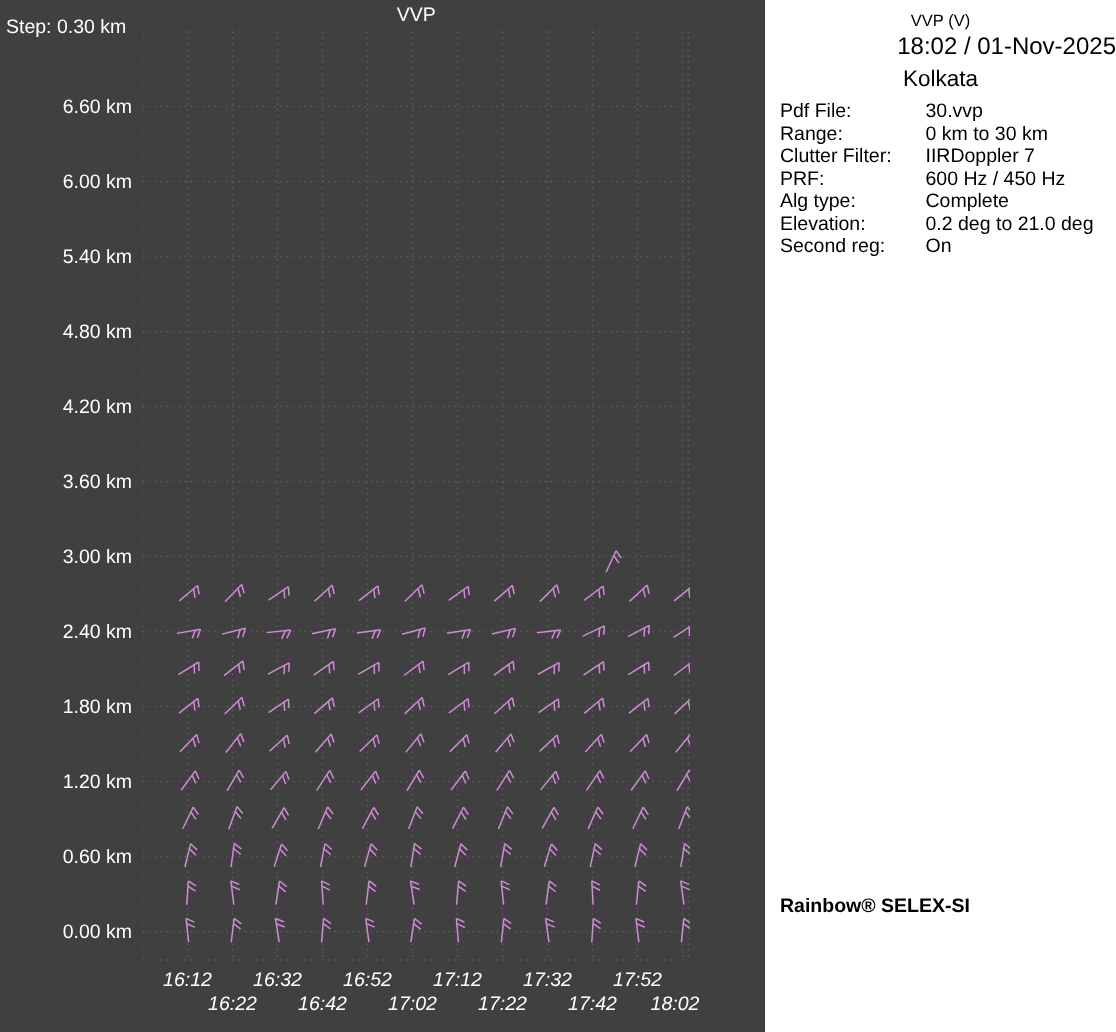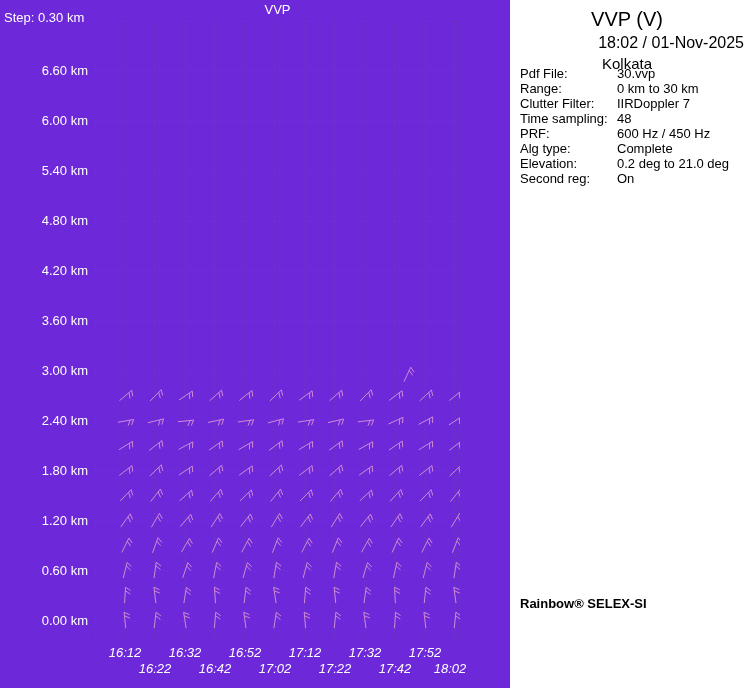--- a/index.html
+++ b/index.html
@@ -1,25 +1,25 @@
 <!DOCTYPE html>
 <html><head>
 <meta charset="utf-8">
 <style>
   html,body{margin:0;padding:0;background:#000;}
   .screen{position:relative;width:744px;height:688px;overflow:hidden;
           font-family:"Liberation Sans",sans-serif;}
-  .chart-area{position:absolute;left:0;top:0;width:510px;height:688px;background:#6d28d9;color:#fff;}
+  .chart-area{position:absolute;left:0;top:0;width:510px;height:688px;background:#404040;color:#fff;}
   .chart-title{position:absolute;left:95px;top:2px;width:365px;text-align:center;font-size:13px;color:#fff;}
   .step-label{position:absolute;left:4px;top:10px;font-size:13px;color:#fff;}
   .ylab{position:absolute;left:0;width:88px;text-align:right;font-size:13px;color:#fff;line-height:16px;}
   .xlab{position:absolute;width:44px;text-align:center;font-size:13px;color:#fff;line-height:16px;font-style:italic;}
   #plot-svg{position:absolute;left:95px;top:21px;}
   .info-panel{position:absolute;left:510px;top:0;width:234px;height:688px;background:#ffffff;color:#000;}
-  .panel-title{margin-top:8px;text-align:center;font-size:20px;}
+  .panel-title{margin-top:8px;text-align:center;font-size:11px;}
   .panel-datetime{margin-top:3px;text-align:right;font-size:16px;}
   .panel-site{margin-top:3px;text-align:center;font-size:15px;}
   .params{position:absolute;left:10px;top:66px;right:2px;}
   .param-row{display:flex;font-size:13px;line-height:15px;white-space:nowrap;}
   .param-label{min-width:97px;}
   .param-value{flex:1;}
   .brand{position:absolute;left:10px;top:596px;font-size:13px;font-weight:bold;}
 </style>
 </head>
 <body>
@@ -464,24 +464,20 @@
       </div>
       <div class="param-row">
         <span class="param-label">Range:</span>
         <span class="param-value">0 km to 30 km</span>
       </div>
       <div class="param-row">
         <span class="param-label">Clutter Filter:</span>
         <span class="param-value">IIRDoppler 7</span>
       </div>
       <div class="param-row">
-        <span class="param-label">Time sampling:</span>
-        <span class="param-value">48</span>
-      </div>
-      <div class="param-row">
         <span class="param-label">PRF:</span>
         <span class="param-value">600 Hz / 450 Hz</span>
       </div>
       <div class="param-row">
         <span class="param-label">Alg type:</span>
         <span class="param-value">Complete</span>
       </div>
       <div class="param-row">
         <span class="param-label">Elevation:</span>
         <span class="param-value">0.2 deg to 21.0 deg</span>

